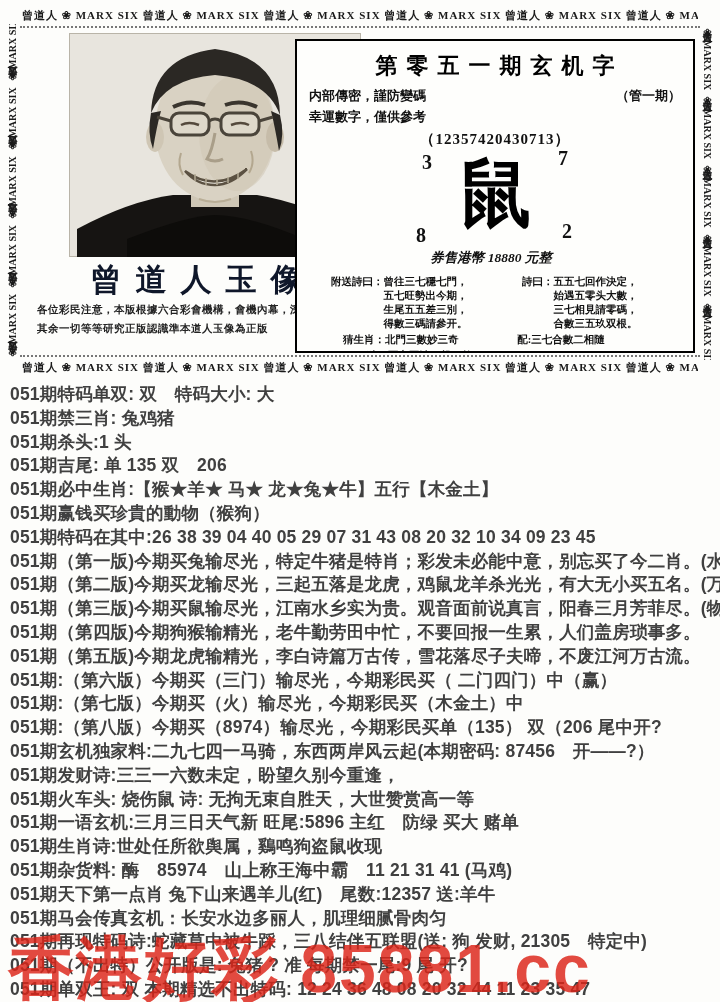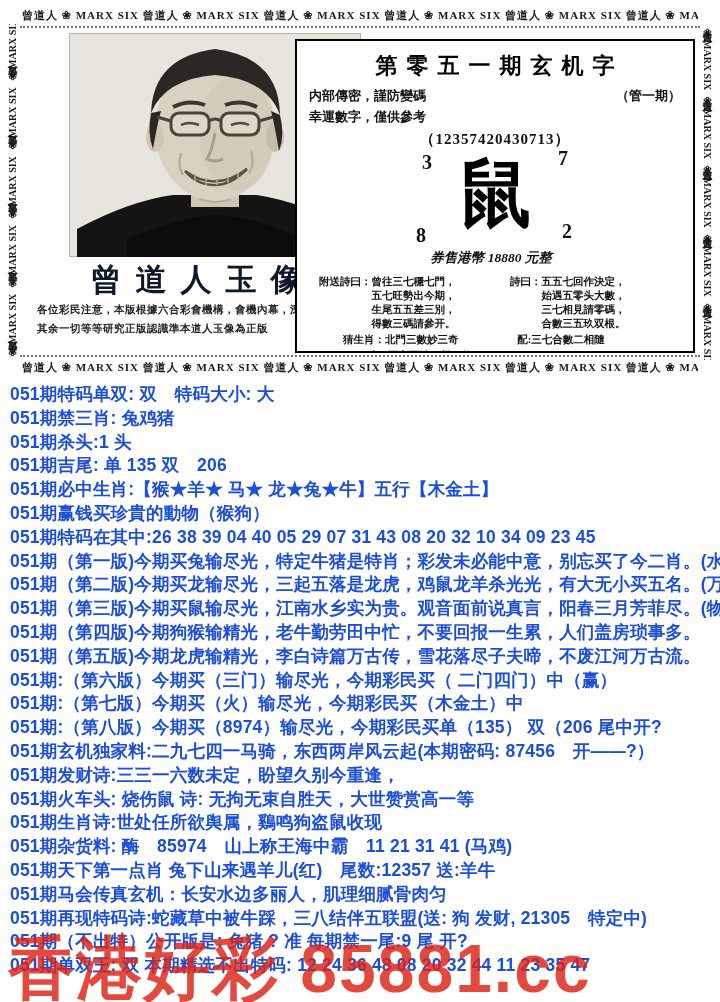--- a/index.html
+++ b/index.html
@@ -72,32 +72,32 @@
   .corner-tr { right:2px; top:-4px; }
   .corner-bl { left:-4px; bottom:0; }
   .corner-br { right:-2px; bottom:4px; }
   .price { text-align:center; font-family:"Liberation Serif", serif; font-weight:bold;
     font-size:13.5px; margin-top:2px; padding-right:8px;font-style:italic; }
   .poems { display:flex; margin-top:8px; font-family:"Liberation Serif", serif;
     font-weight:bold; font-size:10.5px; line-height:14px; }
   .poem { display:flex; }
   .poem-left { width:54%; padding-left:10px; }
   .poem-right { width:46%; }
-  .poem-label { flex:none; }
+  .poem-label { flex:none;margin-left:12px; }
   .guess-row { display:flex; margin-top:2px; font-family:"Liberation Serif", serif;
     font-weight:bold; font-size:10.5px; }
   .guess-zodiac { padding-left:34px; width:56%; }
   .guess-wave { padding-left:58px; margin-top:2px; font-family:"Liberation Serif", serif;
     font-weight:bold; font-size:10.5px; }
 
   
   .lines { position:absolute; left:10px; top:383px; right:0; }
   .line {
     height:23.8px; line-height:23.8px; font-size:17.5px; font-weight:bold;
-    color:#1d4ed8; white-space:nowrap; overflow:hidden; letter-spacing:0.2px;
+    color:#404040; white-space:nowrap; overflow:hidden; letter-spacing:0.2px;
   }
 
   
   .watermark {
     position:absolute; left:8px; top:924px; z-index:5;
     font-size:66px; font-weight:bold; letter-spacing:2px; white-space:nowrap;
     opacity:0.82; transform:scaleY(1.04); pointer-events:none;
     font-family:"Liberation Sans", sans-serif;
   }
 </style>
@@ -224,20 +224,21 @@
       <div class="line">051期（第二版)今期买龙输尽光，三起五落是龙虎，鸡鼠龙羊杀光光，有大无小买五名。(万)</div>
       <div class="line">051期（第三版)今期买鼠输尽光，江南水乡实为贵。观音面前说真言，阳春三月芳菲尽。(物)</div>
       <div class="line">051期（第四版)今期狗猴输精光，老牛勤劳田中忙，不要回报一生累，人们盖房琐事多。</div>
       <div class="line">051期（第五版)今期龙虎输精光，李白诗篇万古传，雪花落尽子夫啼，不废江河万古流。</div>
       <div class="line">051期:（第六版）今期买（三门）输尽光，今期彩民买（ 二门四门）中（赢）</div>
       <div class="line">051期:（第七版）今期买（火）输尽光，今期彩民买（木金土）中</div>
       <div class="line">051期:（第八版）今期买（8974）输尽光，今期彩民买单（135） 双（206 尾中开?</div>
       <div class="line">051期玄机独家料:二九七四一马骑，东西两岸风云起(本期密码: 87456　开——?）</div>
       <div class="line">051期发财诗:三三一六数未定，盼望久别今重逢，</div>
       <div class="line">051期火车头: 烧伤鼠 诗: 无拘无束自胜天，大世赞赏高一等</div>
+      <div class="line">051期一语玄机:三月三日天气新 旺尾:5896 主红　防绿 买大 赌单</div>
       <div class="line">051期生肖诗:世处任所欲舆属，鷄鸣狗盗鼠收现</div>
       <div class="line">051期杂货料: 酶　85974　山上称王海中霸　11 21 31 41 (马鸡)</div>
       <div class="line">051期天下第一点肖 兔下山来遇羊儿(红)　尾数:12357 送:羊牛</div>
       <div class="line">051期马会传真玄机：长安水边多丽人，肌理细腻骨肉匀</div>
       <div class="line">051期再现特码诗:蛇藏草中被牛踩，三八结伴五联盟(送: 狗 发财, 21305　特定中)</div>
       <div class="line">051期（不出特）公开版是: 兔猪 ? 准 每期禁一尾:9 尾 开?</div>
       <div class="line">051期单双王: 双 本期精选不出特码: 12 24 36 48 08 20 32 44 11 23 35 47</div>
     </div>
 
   <div class="watermark" style="color: rgb(221, 36, 24);">香港好彩 85881.cc</div>

